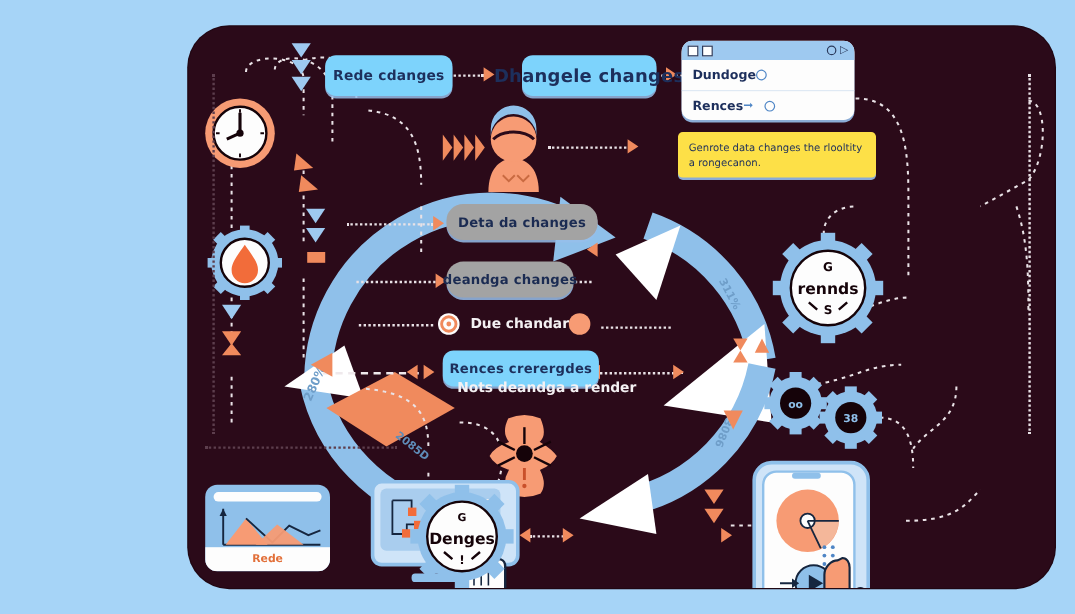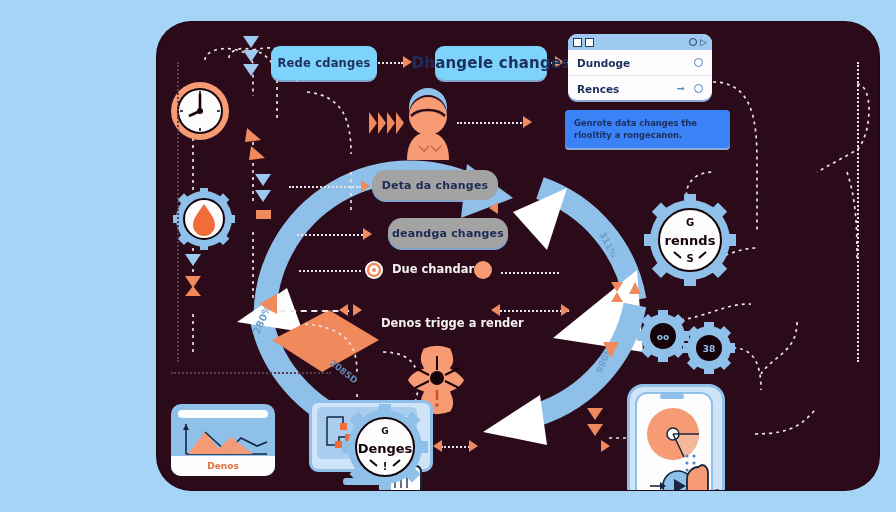--- a/index.html
+++ b/index.html
@@ -55,32 +55,32 @@
     box-shadow:0 2px 0 rgba(150,190,235,.9);
   }
   .browser .bar{
     height:16px;background:#9ec9f0;display:flex;align-items:center;
     justify-content:space-between;padding:0 5px;
   }
   .browser .bar .sq{width:7px;height:7px;background:#fff;border:1.3px solid #2b3a5c;margin-right:3px;}
   .browser .bar .rt{display:flex;align-items:center;gap:3px;}
   .browser .bar .circ{width:6px;height:6px;border:1.3px solid #2b3a5c;border-radius:50%;}
   .browser .row{
-    height:25px;display:flex;align-items:center;justify-content:space-between;
+    height:25px;display:flex;align-items:center;
     padding:0 9px;font-size:10.5px;font-weight:bold;color:#1d2f5c;
     border-bottom:1.5px solid #dfe9f4;
   }
   .browser .row:last-child{border-bottom:none;}
   .browser .row .o{width:7px;height:7px;border:1.6px solid #4f86c6;border-radius:50%;}
 
   .tooltip{
     position:absolute;left:565px;top:110px;width:147px;
-    background:#3b82f6;border-radius:4px;padding:7px 9px;
+    background:#fde047;border-radius:4px;padding:7px 9px;
     box-shadow:0 2px 0 rgba(150,190,235,.9);
-    font-size:8.4px;line-height:1.45;font-weight:bold;color:#1d2f5c;
+    font-size:8.4px;line-height:1.45;font-weight:normal;color:#1d2f5c;
   }
 </style>
 </head>
 <body>
 
 <div id="stage">
 
   <div class="panel">
   <div class="panel-inner">
 
@@ -258,39 +258,42 @@
       <path d="M18 68 C18 46 30 40 39 40 C48 40 60 46 60 68 Z" fill="#f79b74"></path>
       <circle cx="39" cy="24" r="19" fill="#f79b74"></circle>
       <path d="M20 22 A19 19 0 0 1 58 22 L58 15 A19 19 0 0 0 20 15 Z" fill="#8fc0ea"></path>
       <path d="M22 24 C30 16 48 16 56 24" stroke="#2b0a19" stroke-width="2.5" fill="none"></path>
       <path d="M30 54 l5 5 l5 -5 M42 54 l5 5 l5 -5" stroke="#c96a41" stroke-width="1.6" fill="none"></path>
     </svg>
 
     <div class="pill blue" style="left:215px;top:148px;width:126px;height:30px;font-size:11px;">
       <span>Deta da changes</span>
     </div>
-    <div class="pill blue" style="left:231px;top:196px;width:120px;height:30px;font-size:11px;">
+    <div class="pill blue" style="left:215px;top:196px;width:106px;height:30px;font-size:11px;">
       <span>deandga changes</span>
     </div>
 
     <svg class="abs" style="left:207px;top:238px;" width="20" height="20">
       <circle cx="10" cy="10" r="9" fill="#fdfdfd"></circle>
       <circle cx="10" cy="10" r="6" fill="none" stroke="#f08a5d" stroke-width="2.4"></circle>
       <circle cx="10" cy="10" r="2" fill="#f08a5d"></circle>
     </svg>
     <div class="plain-text" style="left:235px;top:240px;font-size:11.5px;">
       <span>Due chandars,</span>
     </div>
     <svg class="abs" style="left:316px;top:238px;" width="20" height="20">
       <circle cx="10" cy="10" r="9" fill="#f79b74"></circle>
     </svg>
 
+    <div class="pill white" style="left:212px;top:270px;width:130px;height:30px;font-size:11px;">
+      <span>Rences crerergdes</span>
+    </div>
 
     <div class="plain-text" style="left:224px;top:294px;font-size:11.5px;">
-      <span>Denos trigge a render</span>
+      <span>Nots deandga a render</span>
     </div>
 
     <svg class="abs" style="left:242px;top:320px;" width="76" height="76">
       <path d="M24 6 q14 -6 28 0 q6 14 0 20 q10 6 14 12 q-4 8 -14 12 q6 12 0 20 q-14 6 -28 0 q-6 -10 0 -20 q-12 -4 -16 -12 q4 -8 16 -12 q-6 -8 0 -20 Z" fill="#f79b74" stroke="#2b0a19" stroke-width="1.6"></path>
       <circle cx="38" cy="36" r="7" fill="#150309"></circle>
       <g stroke="#150309" stroke-width="2">
         <line x1="38" y1="14" x2="38" y2="28"></line>
         <line x1="16" y1="26" x2="30" y2="33"></line>
         <line x1="16" y1="46" x2="30" y2="39"></line>
         <line x1="60" y1="26" x2="46" y2="33"></line>
@@ -337,21 +340,21 @@
       <div class="abs" style="left:7px;top:6px;width:90px;height:8px;background:#fdfdfd;border-radius:5px;"></div>
       <svg class="abs" style="left:8px;top:18px;" width="90" height="34">
         <line x1="7" y1="2" x2="7" y2="32" stroke="#16263f" stroke-width="1.6"></line>
         <polygon points="7,2 4,8 10,8" fill="#16263f"></polygon>
         <line x1="7" y1="32" x2="88" y2="32" stroke="#16263f" stroke-width="1.6"></line>
         <polygon points="9,32 26,10 44,32" fill="#f79b74"></polygon>
         <polyline points="26,10 48,30 62,16 78,24 88,20" fill="none" stroke="#16263f" stroke-width="1.6"></polyline>
         <polygon points="34,32 52,15 74,32" fill="#f79b74" opacity="0.95"></polygon>
       </svg>
       <div class="abs" style="left:0;bottom:0;width:104px;height:20px;background:#fdfdfd;display:flex;align-items:center;justify-content:center;font-size:9px;font-weight:bold;color:#e2703a;">
-        <span>Denos</span>
+        <span>Rede</span>
       </div>
     </div>
 
     <div class="abs" style="left:152px;top:378px;width:118px;height:90px;">
       <div class="abs" style="left:0;top:0;width:118px;height:66px;background:#cfe4f8;border:3.5px solid #8fc0ea;border-radius:9px;">
         <div class="abs" style="left:5px;top:4px;width:100px;height:52px;background:#a9cdee;border-radius:5px;"></div>
         <svg class="abs" style="left:9px;top:8px;" width="58" height="46">
           <g stroke="#16263f" stroke-width="1.5" fill="none">
             <path d="M6 6 L22 6 L22 16 M6 6 L6 34 L18 34 M18 34 L18 26 L26 26"></path>
           </g>

